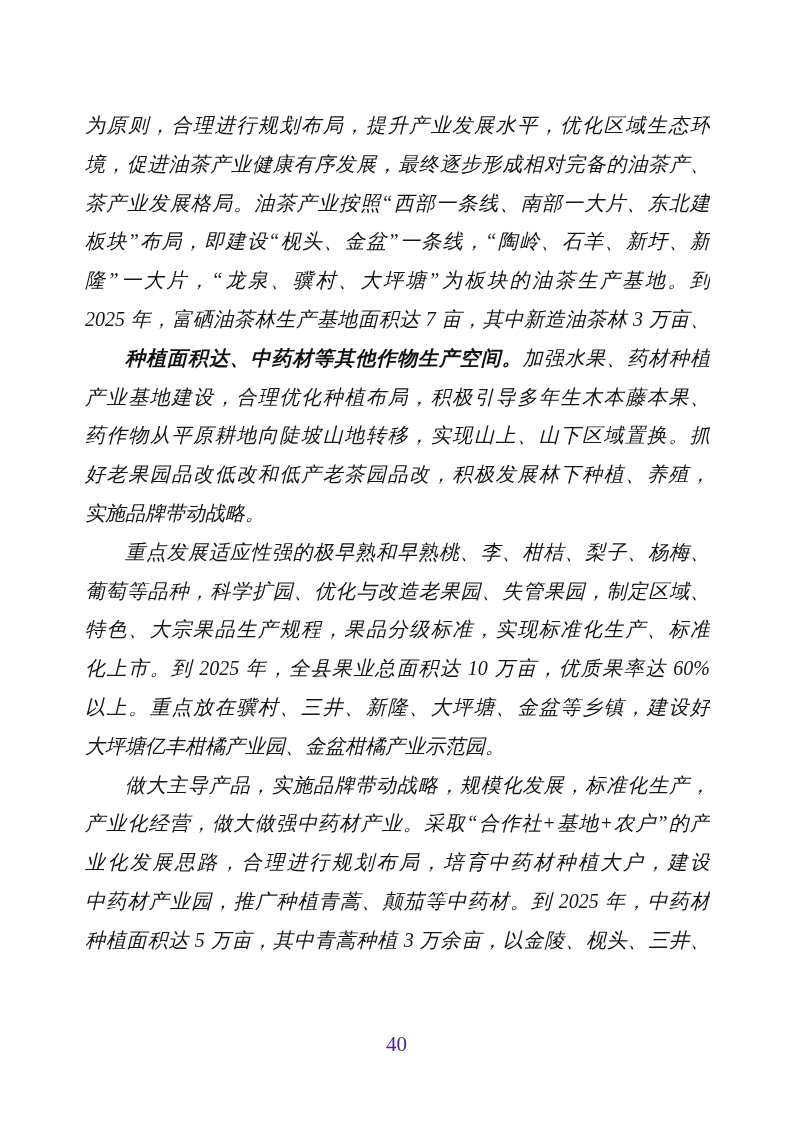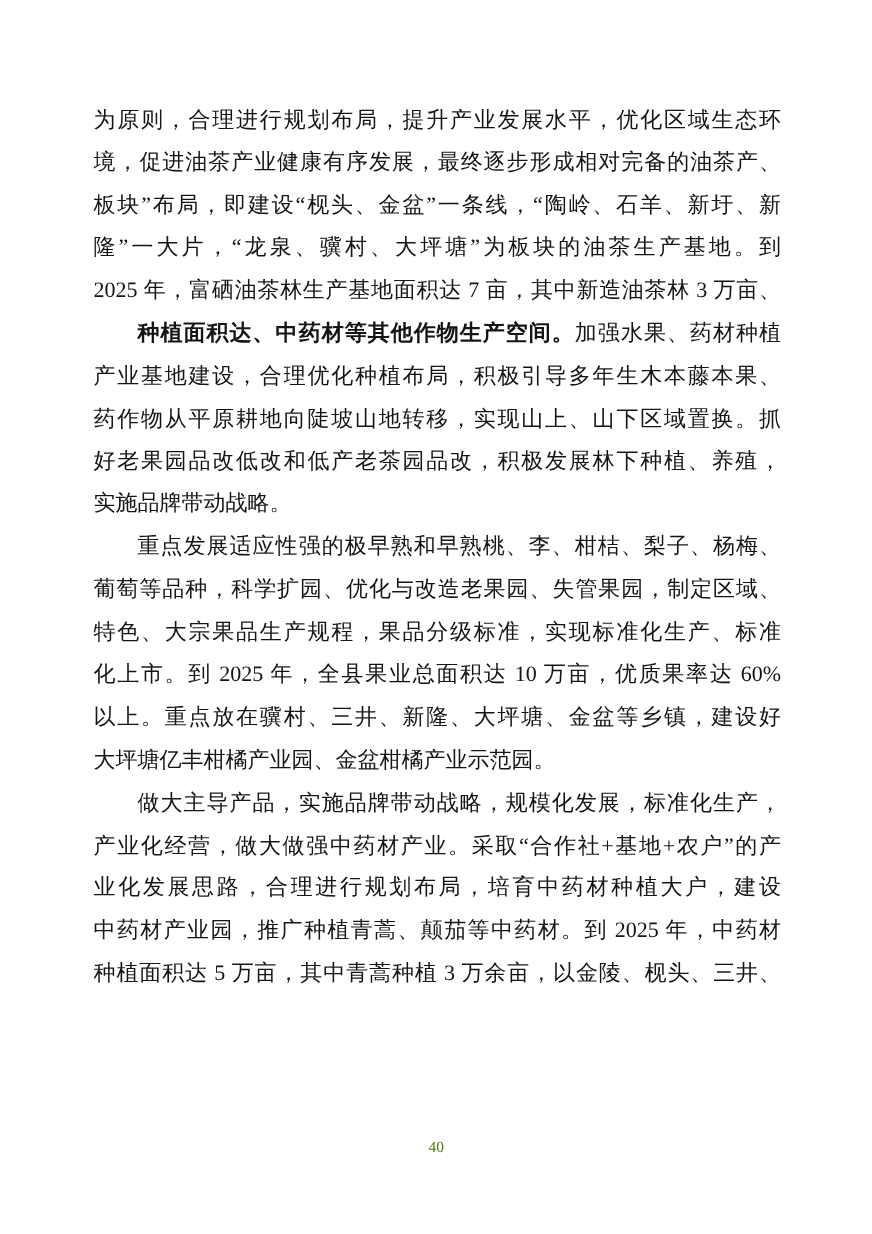--- a/index.html
+++ b/index.html
@@ -12,22 +12,23 @@
     width: 793px;
     height: 1122px;
     background: #ffffff;
     overflow: hidden;
     font-family: "Liberation Serif", "DejaVu Serif", serif;
     color: #141414;
   }
   .textblock {
     position: absolute;
     left: 85px;
-    top: 90px;
+    top: 106px;
     width: 625px;
+    font-style: italic;
   }
   .line {
     font-size: 20px;
     line-height: 38.8px;
     height: 38.8px;
     text-align: justify;
     text-align-last: justify;
     text-justify: inter-character;
     overflow: hidden;
   }
@@ -41,32 +42,33 @@
   .run.bold {
     font-weight: bold;
   }
   .pagenum {
     position: absolute;
     left: 0;
     right: 0;
     top: 1032px;
     height: 24px;
     text-align: center;
-    font-size: 14px;
+    font-size: 21px;
     line-height: 24px;
-    color: #4d7c0f;
+    color: #4c1d95;
   }
 </style>
 </head>
 <body>
 
 <div class="page">
   <div class="textblock" id="textblock">
       <div class="line"><span class="run">为原则，合理进行规划布局，提升产业发展水平，优化区域生态环</span></div>
       <div class="line"><span class="run">境，促进油茶产业健康有序发展，最终逐步形成相对完备的油茶产、</span></div>
+      <div class="line"><span class="run">茶产业发展格局。油茶产业按照“西部一条线、南部一大片、东北建</span></div>
       <div class="line"><span class="run">板块”布局，即建设“枧头、金盆”一条线，“陶岭、石羊、新圩、新</span></div>
       <div class="line"><span class="run">隆”一大片，“龙泉、骥村、大坪塘”为板块的油茶生产基地。到</span></div>
       <div class="line"><span class="run">2025 年，富硒油茶林生产基地面积达 7 亩，其中新造油茶林 3 万亩、</span></div>
       <div class="line indent"><span class="run bold">种植面积达、中药材等其他作物生产空间。</span><span class="run">加强水果、药材种植</span></div>
       <div class="line"><span class="run">产业基地建设，合理优化种植布局，积极引导多年生木本藤本果、</span></div>
       <div class="line"><span class="run">药作物从平原耕地向陡坡山地转移，实现山上、山下区域置换。抓</span></div>
       <div class="line"><span class="run">好老果园品改低改和低产老茶园品改，积极发展林下种植、养殖，</span></div>
       <div class="line last"><span class="run">实施品牌带动战略。</span></div>
       <div class="line indent"><span class="run">重点发展适应性强的极早熟和早熟桃、李、柑桔、梨子、杨梅、</span></div>
       <div class="line"><span class="run">葡萄等品种，科学扩园、优化与改造老果园、失管果园，制定区域、</span></div>

